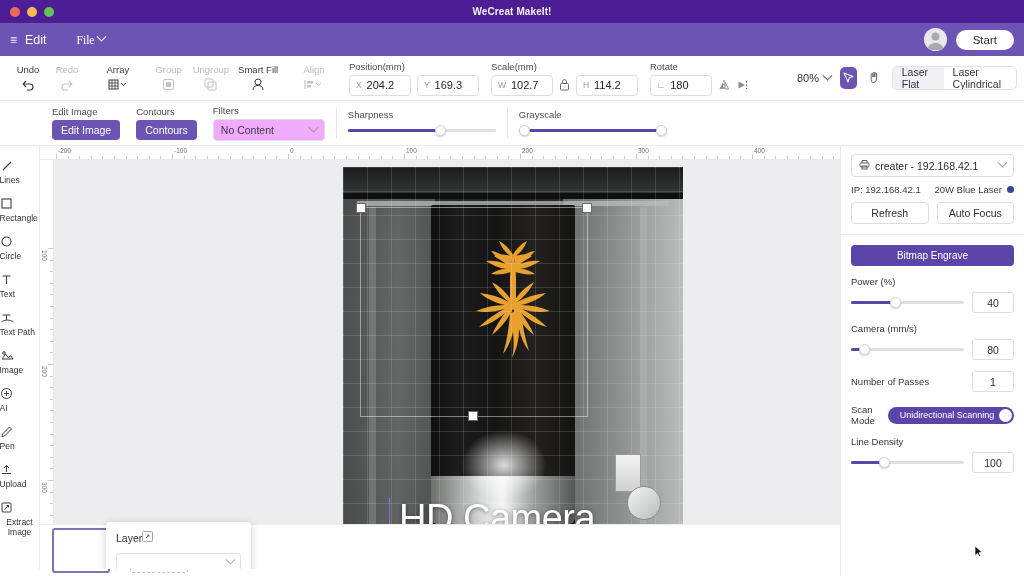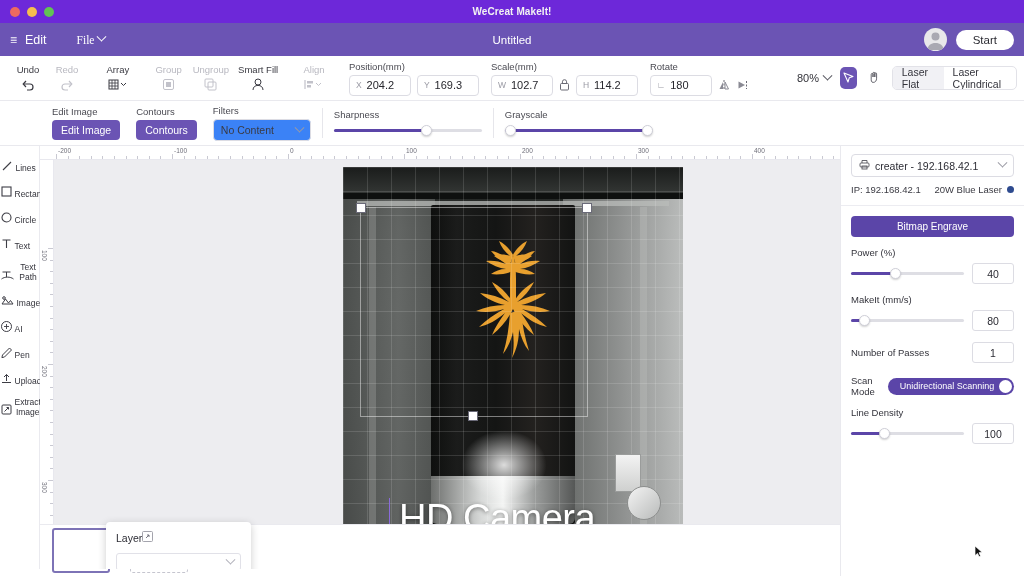--- a/index.html
+++ b/index.html
@@ -8,21 +8,21 @@
     font-family: "Liberation Sans", sans-serif;
     background:#ffffff;
     font-size:11px;
     color:#222;
     -webkit-font-smoothing: antialiased;
   }
   .app { position:relative; width:1024px; height:576px; }
 
   
   .titlebar {
-    height:23px; background:#6d28d9; position:relative;
+    height:23px; background:#4c1d95; position:relative;
     display:flex; align-items:center;
   }
   .traffic { display:flex; gap:7px; padding-left:10px; }
   .dot { width:10px; height:10px; border-radius:50%; }
   .dot.r{background:#ee6a5f;} .dot.y{background:#f5bd4f;} .dot.g{background:#61c454;}
   .win-title {
     position:absolute; left:0; right:0; text-align:center;
     color:#f2f2f2; font-size:10px; font-weight:600; letter-spacing:.1px;
   }
 
@@ -98,38 +98,38 @@
     height:45px; background:#fff; display:flex; align-items:stretch;
     border-bottom:1px solid #e9e9ee; padding-left:44px; font-size:10px;
   }
   .sgroup { display:flex; flex-direction:column; justify-content:center; gap:3px; padding:0 8px; }
   .sgroup .cap { font-size:9.5px; color:#4a4a52; }
   .pbtn {
     background:#6b54b4; color:#fff; border-radius:4px; padding:4px 9px;
     font-size:10.5px; text-align:center;
   }
   .selectbox {
-    border:1px solid #dcdce3; border-radius:4px; height:22px; width:98px;
+    border:1px solid #dcdce3; border-radius:4px; height:22px; width:112px;
     display:flex; align-items:center; justify-content:space-between; padding:0 7px;
-    font-size:10.5px; color:#3a3a42; background:#3b82f6;
+    font-size:10.5px; color:#3a3a42; background:#f0abfc;
   }
   .slider { width:148px; height:14px; display:flex; align-items:center; position:relative; }
   .track { height:3px; width:100%; background:#dedee4; border-radius:2px; }
   .fill { height:3px; background:#5b45a8; border-radius:2px; position:absolute; left:0; }
   .knob { width:11px; height:11px; border-radius:50%; background:#fff;
           border:1px solid #cfcfd8; position:absolute; box-shadow:0 1px 2px rgba(0,0,0,.18); }
 
   
   .main { display:flex; height:423px; }
 
   .leftrail {
     width:40px; background:#fff; border-right:1px solid #eaeaef;
     display:flex; flex-direction:column; align-items:center; padding-top:12px; gap:11px;
   }
-  .rail-item { display:flex; flex-direction:row; align-items:flex-end; gap:2px; width:40px; }
+  .rail-item { display:flex; flex-direction:column; align-items:flex-start; gap:2px; width:40px; }
   .rail-item .ri { height:15px; display:flex; align-items:center; color:#3d3d45; }
   .rail-item .rl { font-size:8.5px; color:#33333b; text-align:center; line-height:10px; }
 
   .canvaswrap { flex:1; position:relative; background:#f7f7f9; overflow:hidden; }
   .ruler-h {
     position:absolute; top:0; left:0; right:0; height:14px; background:#fff;
     border-bottom:1px solid #e8e8ee; overflow:hidden;
   }
   .ruler-v {
     position:absolute; top:14px; left:0; bottom:0; width:14px; background:#fff;
@@ -279,21 +279,20 @@
     <div class="win-title">WeCreat MakeIt!</div>
   </div>
 
   <div class="appbar">
     <span class="hamb">≡</span>
     <span class="edit">Edit</span>
     <span class="file">
       <span>File</span>
       <i class="caret"></i>
     </span>
-    <div class="doc-title">Untitled</div>
     <div class="appbar-right">
       <div class="avatar">
         <svg width="23" height="23" viewBox="0 0 23 23">
           <circle cx="11.5" cy="8.5" r="4" fill="#a9a9b2"></circle>
           <path d="M3.5 22c0-4.5 3.6-7 8-7s8 2.5 8 7z" fill="#a9a9b2"></path>
         </svg>
       </div>
       <div class="start-btn">Start</div>
     </div>
   </div>
@@ -781,36 +780,40 @@
       </div>
 
       <div class="ip-row">
         <span>IP: 192.168.42.1</span>
         <span class="laser">
           <span>20W Blue Laser</span>
           <span class="led" style="background: rgb(46, 75, 143);"></span>
         </span>
       </div>
 
+      <div class="btn-row">
+        <div class="obtn">Refresh</div>
+        <div class="obtn">Auto Focus</div>
+      </div>
 
       <div class="rp-divider"></div>
 
       <div class="engrave">Bitmap Engrave</div>
 
       <div class="pcap">Power (%)</div>
       <div class="prow">
         <div class="pslider">
           <div class="track"></div>
           <div class="fill" id="pw-fill" style="width: 44px;"></div>
           <div class="knob" id="pw-knob" style="left: 39px;"></div>
         </div>
         <div class="pval">40</div>
       </div>
 
-      <div class="pcap">MakeIt (mm/s)</div>
+      <div class="pcap">Camera (mm/s)</div>
       <div class="prow">
         <div class="pslider">
           <div class="track"></div>
           <div class="fill" id="sp-fill" style="width: 13.2px;"></div>
           <div class="knob" id="sp-knob" style="left: 8.2px;"></div>
         </div>
         <div class="pval">80</div>
       </div>
 
       <div class="pass-row">

